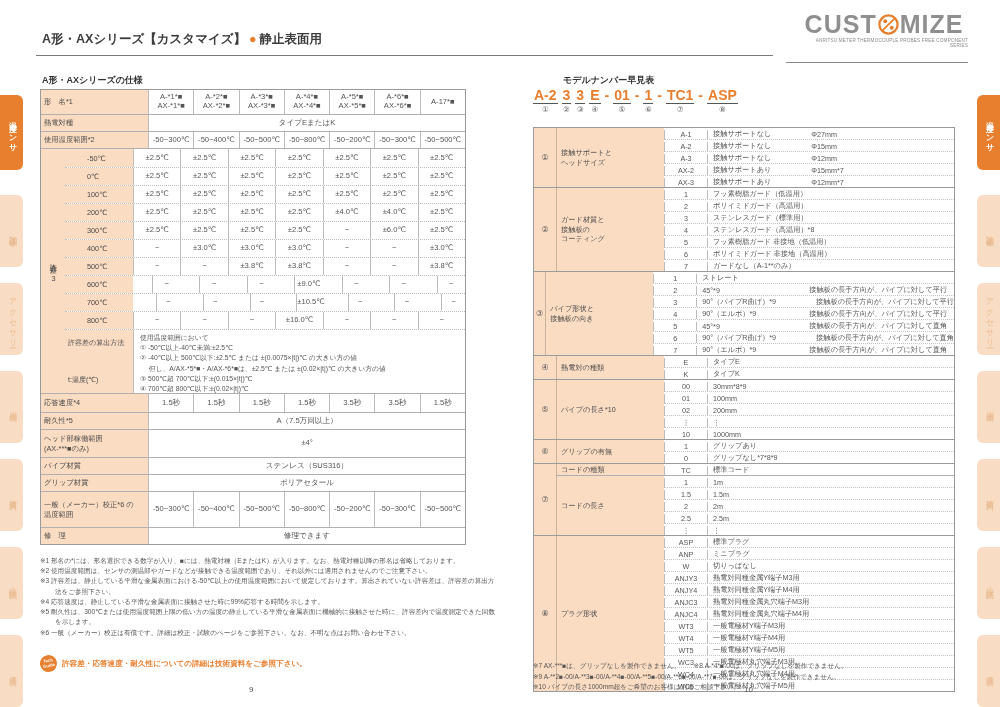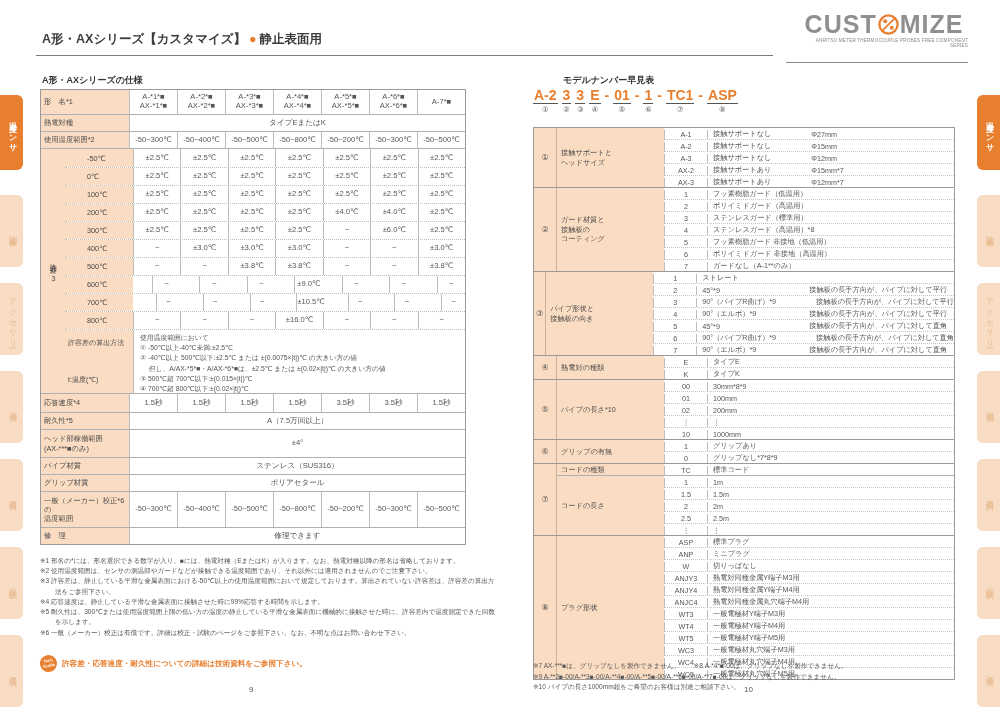--- a/index.html
+++ b/index.html
@@ -20,21 +20,21 @@
   .logo-word{display:flex;align-items:center;justify-content:center;font-size:25px;font-weight:bold;
     color:#8f8f8f;letter-spacing:1px;line-height:1;}
   .logo-sub{font-size:4.6px;color:#8a8a8a;margin-top:1px;letter-spacing:.2px;}
   .logo-rule{position:absolute;left:786px;top:62px;width:182px;border-top:1px solid #8a8a8a;}
   
   .sec-title{position:absolute;left:42px;top:74px;font-size:9px;font-weight:bold;color:#333;}
   .spec-table{position:absolute;left:40px;top:89px;width:426px;border:1px solid #9a9a9a;box-sizing:border-box;}
   .sr{display:flex;border-top:1px solid #b0b0b0;box-sizing:border-box;}
   .sr.first{border-top:none;}
   .sr.dotted{border-top:1px dotted #bdbdbd;}
-  .s-label{width:88px;background:var(--label-bg);display:flex;flex-direction:column;justify-content:center;
+  .s-label{width:107px;background:var(--label-bg);display:flex;flex-direction:column;justify-content:center;
     padding:1px 3px;box-sizing:border-box;font-size:7.3px;color:#4a4a4a;white-space:pre-line;line-height:1.25;}
   .s-val,.s-span{flex:1;display:flex;align-items:center;justify-content:center;border-left:1px solid #bcbcbc;
     font-size:7.6px;color:#555;box-sizing:border-box;text-align:center;line-height:1.15;}
   .s-val{flex-direction:column;}
   .tol{display:flex;border-top:1px solid #b0b0b0;}
   .tol-strip{width:24px;background:var(--label-bg);display:flex;align-items:center;justify-content:center;
     writing-mode:vertical-rl;text-orientation:upright;font-size:7.3px;color:#4a4a4a;letter-spacing:2px;}
   .tol-right{flex:1;}
   .tol-t{width:68px;background:var(--label-bg);display:flex;align-items:center;padding-left:22px;
     box-sizing:border-box;font-size:7.3px;color:#4a4a4a;}
@@ -123,21 +123,21 @@
         </div>
         <div class="s-val">
           <div>A-*5*■</div>
           <div>AX-*5*■</div>
         </div>
         <div class="s-val">
           <div>A-*6*■</div>
           <div>AX-*6*■</div>
         </div>
         <div class="s-val">
-          <div>A-7*■</div>
+          <div>A-17*■</div>
         </div>
       </div>
       <div class="sr" style="height: 17px;">
         <div class="s-label">熱電対種</div>
         <div class="s-span">タイプEまたはK</div>
       </div>
       <div class="sr" style="height: 17px;">
         <div class="s-label">使用温度範囲*2</div>
         <div class="s-val">
           <div>-50~300℃</div>
@@ -870,20 +870,26 @@
               <div class="mt-row">
                 <div class="mt-code">ANJY3</div>
                 <div class="mt-desc">
                   <span class="d1">熱電対同種金属Y端子M3用</span>
                 </div>
               </div>
               <div class="mt-row">
                 <div class="mt-code">ANJY4</div>
                 <div class="mt-desc">
                   <span class="d1">熱電対同種金属Y端子M4用</span>
+                </div>
+              </div>
+              <div class="mt-row">
+                <div class="mt-code">ANJC3</div>
+                <div class="mt-desc">
+                  <span class="d1">熱電対同種金属丸穴端子M3用</span>
                 </div>
               </div>
               <div class="mt-row">
                 <div class="mt-code">ANJC4</div>
                 <div class="mt-desc">
                   <span class="d1">熱電対同種金属丸穴端子M4用</span>
                 </div>
               </div>
               <div class="mt-row">
                 <div class="mt-code">WT3</div>

